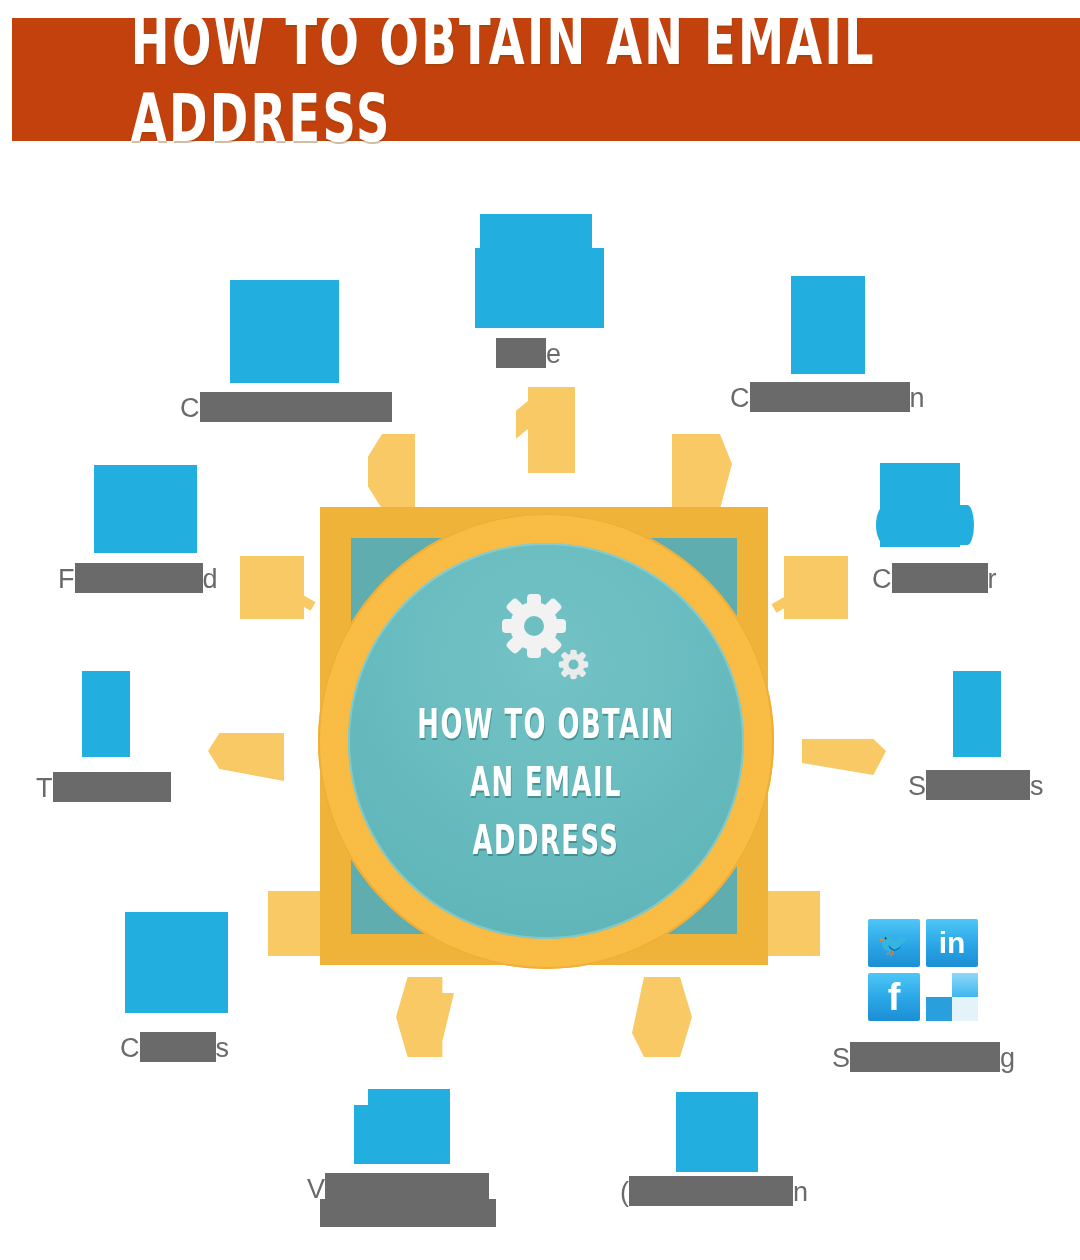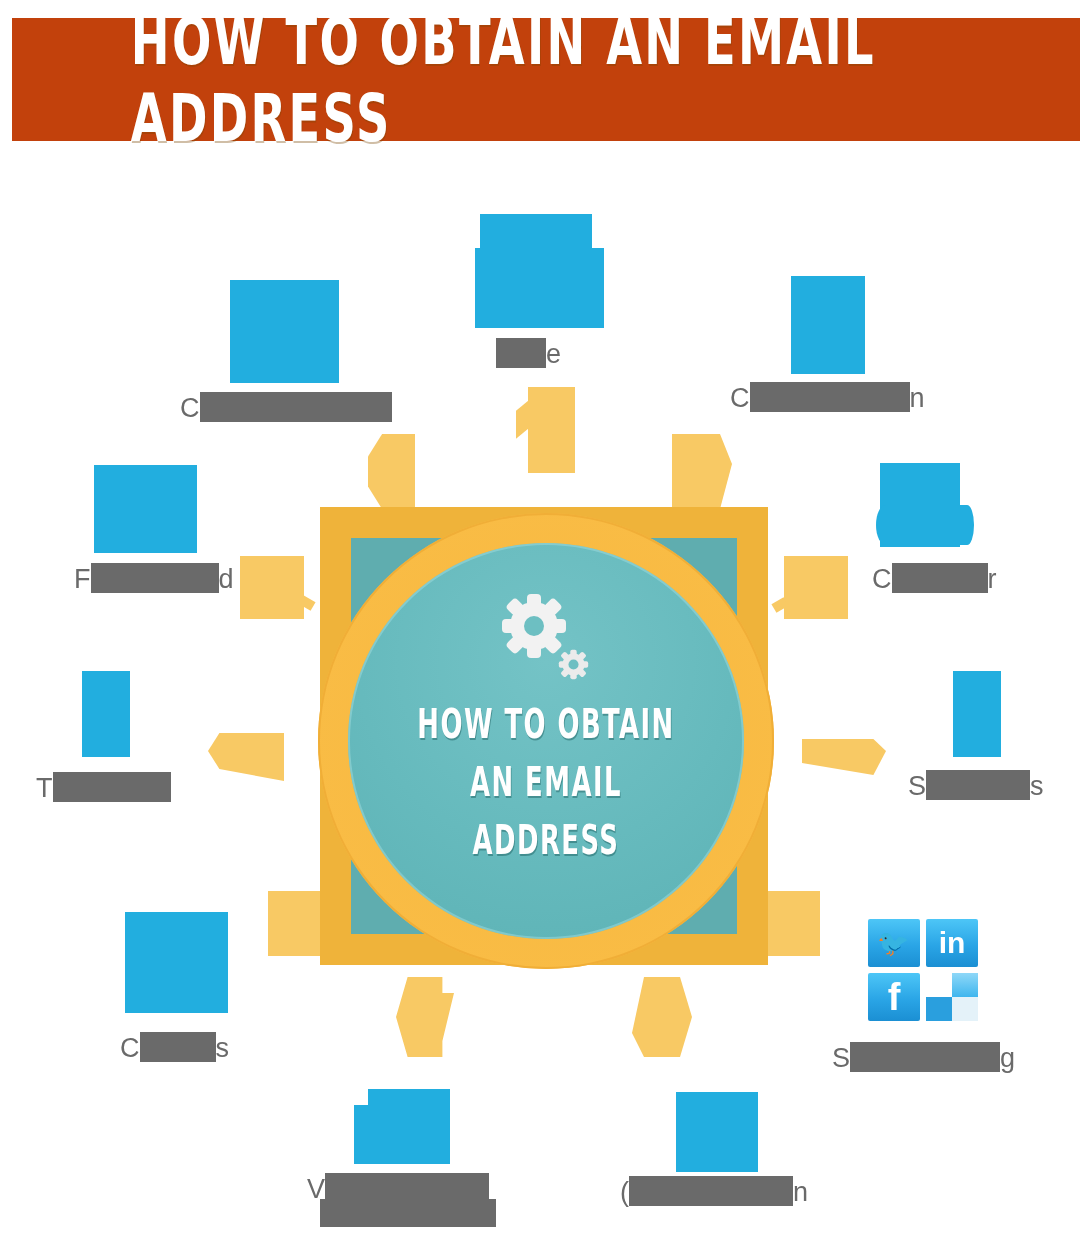--- a/index.html
+++ b/index.html
@@ -109,21 +109,21 @@
 <div class="label" style="left:496px;top:338px;">
   <span class="redact" style="width:50px;"></span><span>e</span>
 </div>
 
 <div class="icon-block" style="left:791px;top:276px;width:74px;height:98px;"></div>
 <div class="label" style="left:730px;top:382px;text-align:right;">
   <span>C</span><span class="redact" style="width:160px;"></span><span>n</span>
 </div>
 
 <div class="icon-block" style="left:94px;top:465px;width:103px;height:88px;"></div>
-<div class="label" style="left:58px;top:563px;margin-left:16px;">
+<div class="label" style="left:58px;top:563px;">
   <span>F</span><span class="redact" style="width:128px;"></span><span>d</span>
 </div>
 
 <div class="icon-block" style="left:880px;top:463px;width:80px;height:84px;"></div>
 <div class="icon-block" style="left:876px;top:505px;width:20px;height:40px;border-radius:50% 0 0 50%;"></div>
 <div class="icon-block" style="left:960px;top:505px;width:14px;height:40px;border-radius:0 50% 50% 0;"></div>
 <div class="label" style="left:872px;top:563px;">
   <span>C</span><span class="redact" style="width:96px;"></span><span>r</span>
 </div>
 

